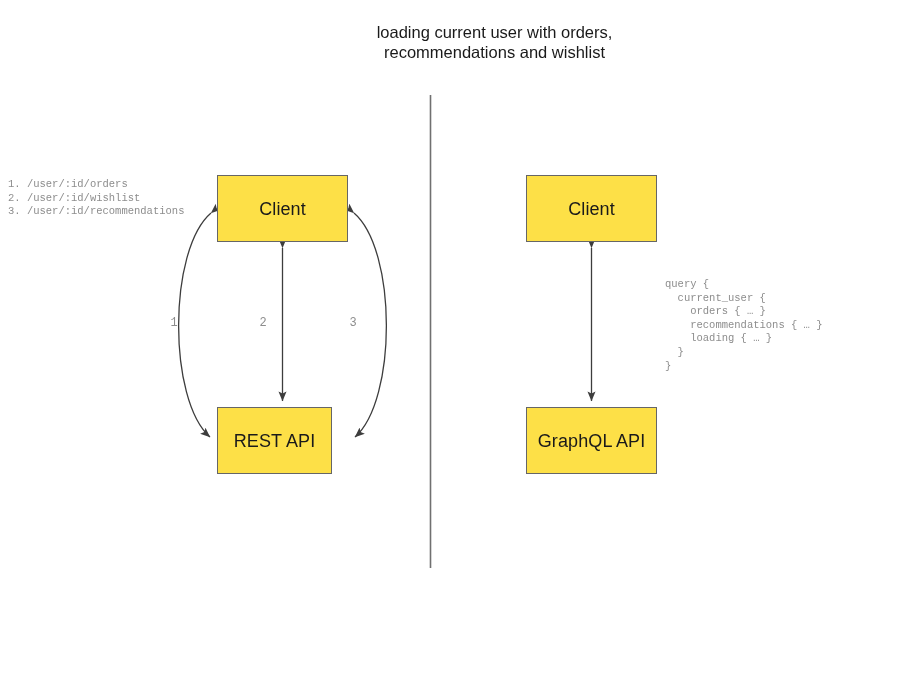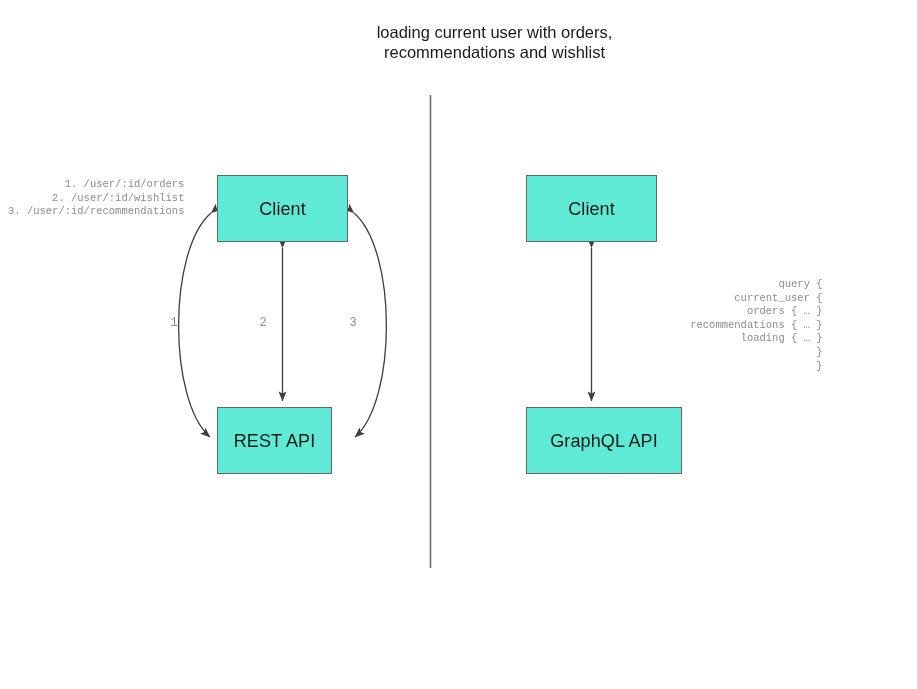--- a/index.html
+++ b/index.html
@@ -17,21 +17,21 @@
   }
   #canvas {
     position: absolute;
     left: 0;
     top: 0;
     width: 917px;
     height: 689px;
   }
   .node-box {
     position: absolute;
-    background: #5eead4;
+    background: #fde047;
     border: 1.4px solid #666666;
     box-sizing: border-box;
     display: flex;
     align-items: center;
     justify-content: center;
   }
   .node-label {
     font-family: "Liberation Sans", sans-serif;
     font-size: 18px;
     color: #1a1a1a;
@@ -51,36 +51,35 @@
     white-space: pre-line;
     padding-left: 36px;
   }
   .code-block {
     position: absolute;
     font-family: "Liberation Mono", monospace;
     font-size: 10.5px;
     line-height: 13.6px;
     color: #8d8d8d;
     white-space: pre;
-    text-align: right;
   }
   #rest-endpoints-list { left: 8px; top: 178px; }
   #graphql-query-block { left: 665px; top: 278px; }
   .edge-number {
     position: absolute;
     font-family: "Liberation Mono", monospace;
     font-size: 12px;
     color: #8d8d8d;
     text-align: center;
     width: 20px;
   }
   #client-rest-box   { left: 217px; top: 175px; width: 131px; height: 67px; }
   #rest-api-box      { left: 217px; top: 407px; width: 115px; height: 67px; }
   #client-graphql-box{ left: 526px; top: 175px; width: 131px; height: 67px; }
-  #graphql-api-box   { left: 526px; top: 407px; width: 156px; height: 67px; }
+  #graphql-api-box   { left: 526px; top: 407px; width: 131px; height: 67px; }
   #edge-number-1 { left: 164px; top: 316px; }
   #edge-number-2 { left: 253px; top: 316px; }
   #edge-number-3 { left: 343px; top: 316px; }
 </style>
 </head>
 <body>
 
 <svg id="canvas" viewBox="0 0 917 689">
   <defs>
     <marker id="arrowhead" markerWidth="9" markerHeight="9" refX="7.4" refY="3.1" orient="auto" markerUnits="strokeWidth">

